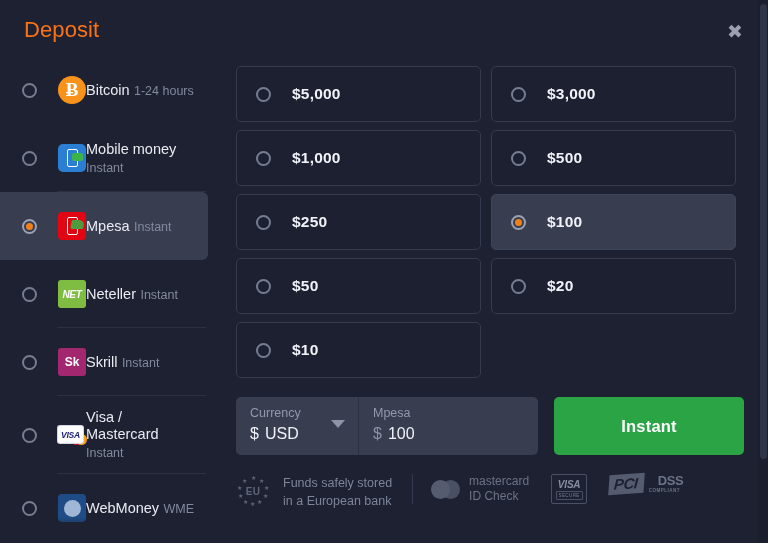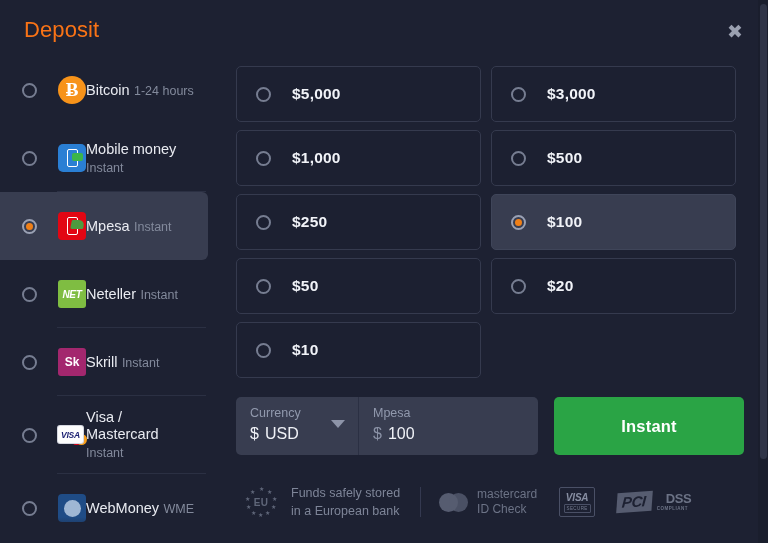--- a/index.html
+++ b/index.html
@@ -322,26 +322,26 @@
     font-size: 16.5px;
     font-weight: bold;
     font-family: "Liberation Sans", sans-serif;
     cursor: pointer;
     letter-spacing: 0.2px;
   }
 
   
   .footer {
     position: absolute;
-    left: 12px;
+    left: 4px;
     top: 412px;
     width: 512px;
     height: 56px;
     display: flex;
-    align-items: center;
+    align-items: flex-start;
   }
   .eu-badge {
     width: 34px; height: 34px;
     border-radius: 50%;
     position: relative;
     flex: 0 0 auto;
     display: flex; align-items: center; justify-content: center;
   }
   .eu-badge .eu-text {
     font-size: 10px;

